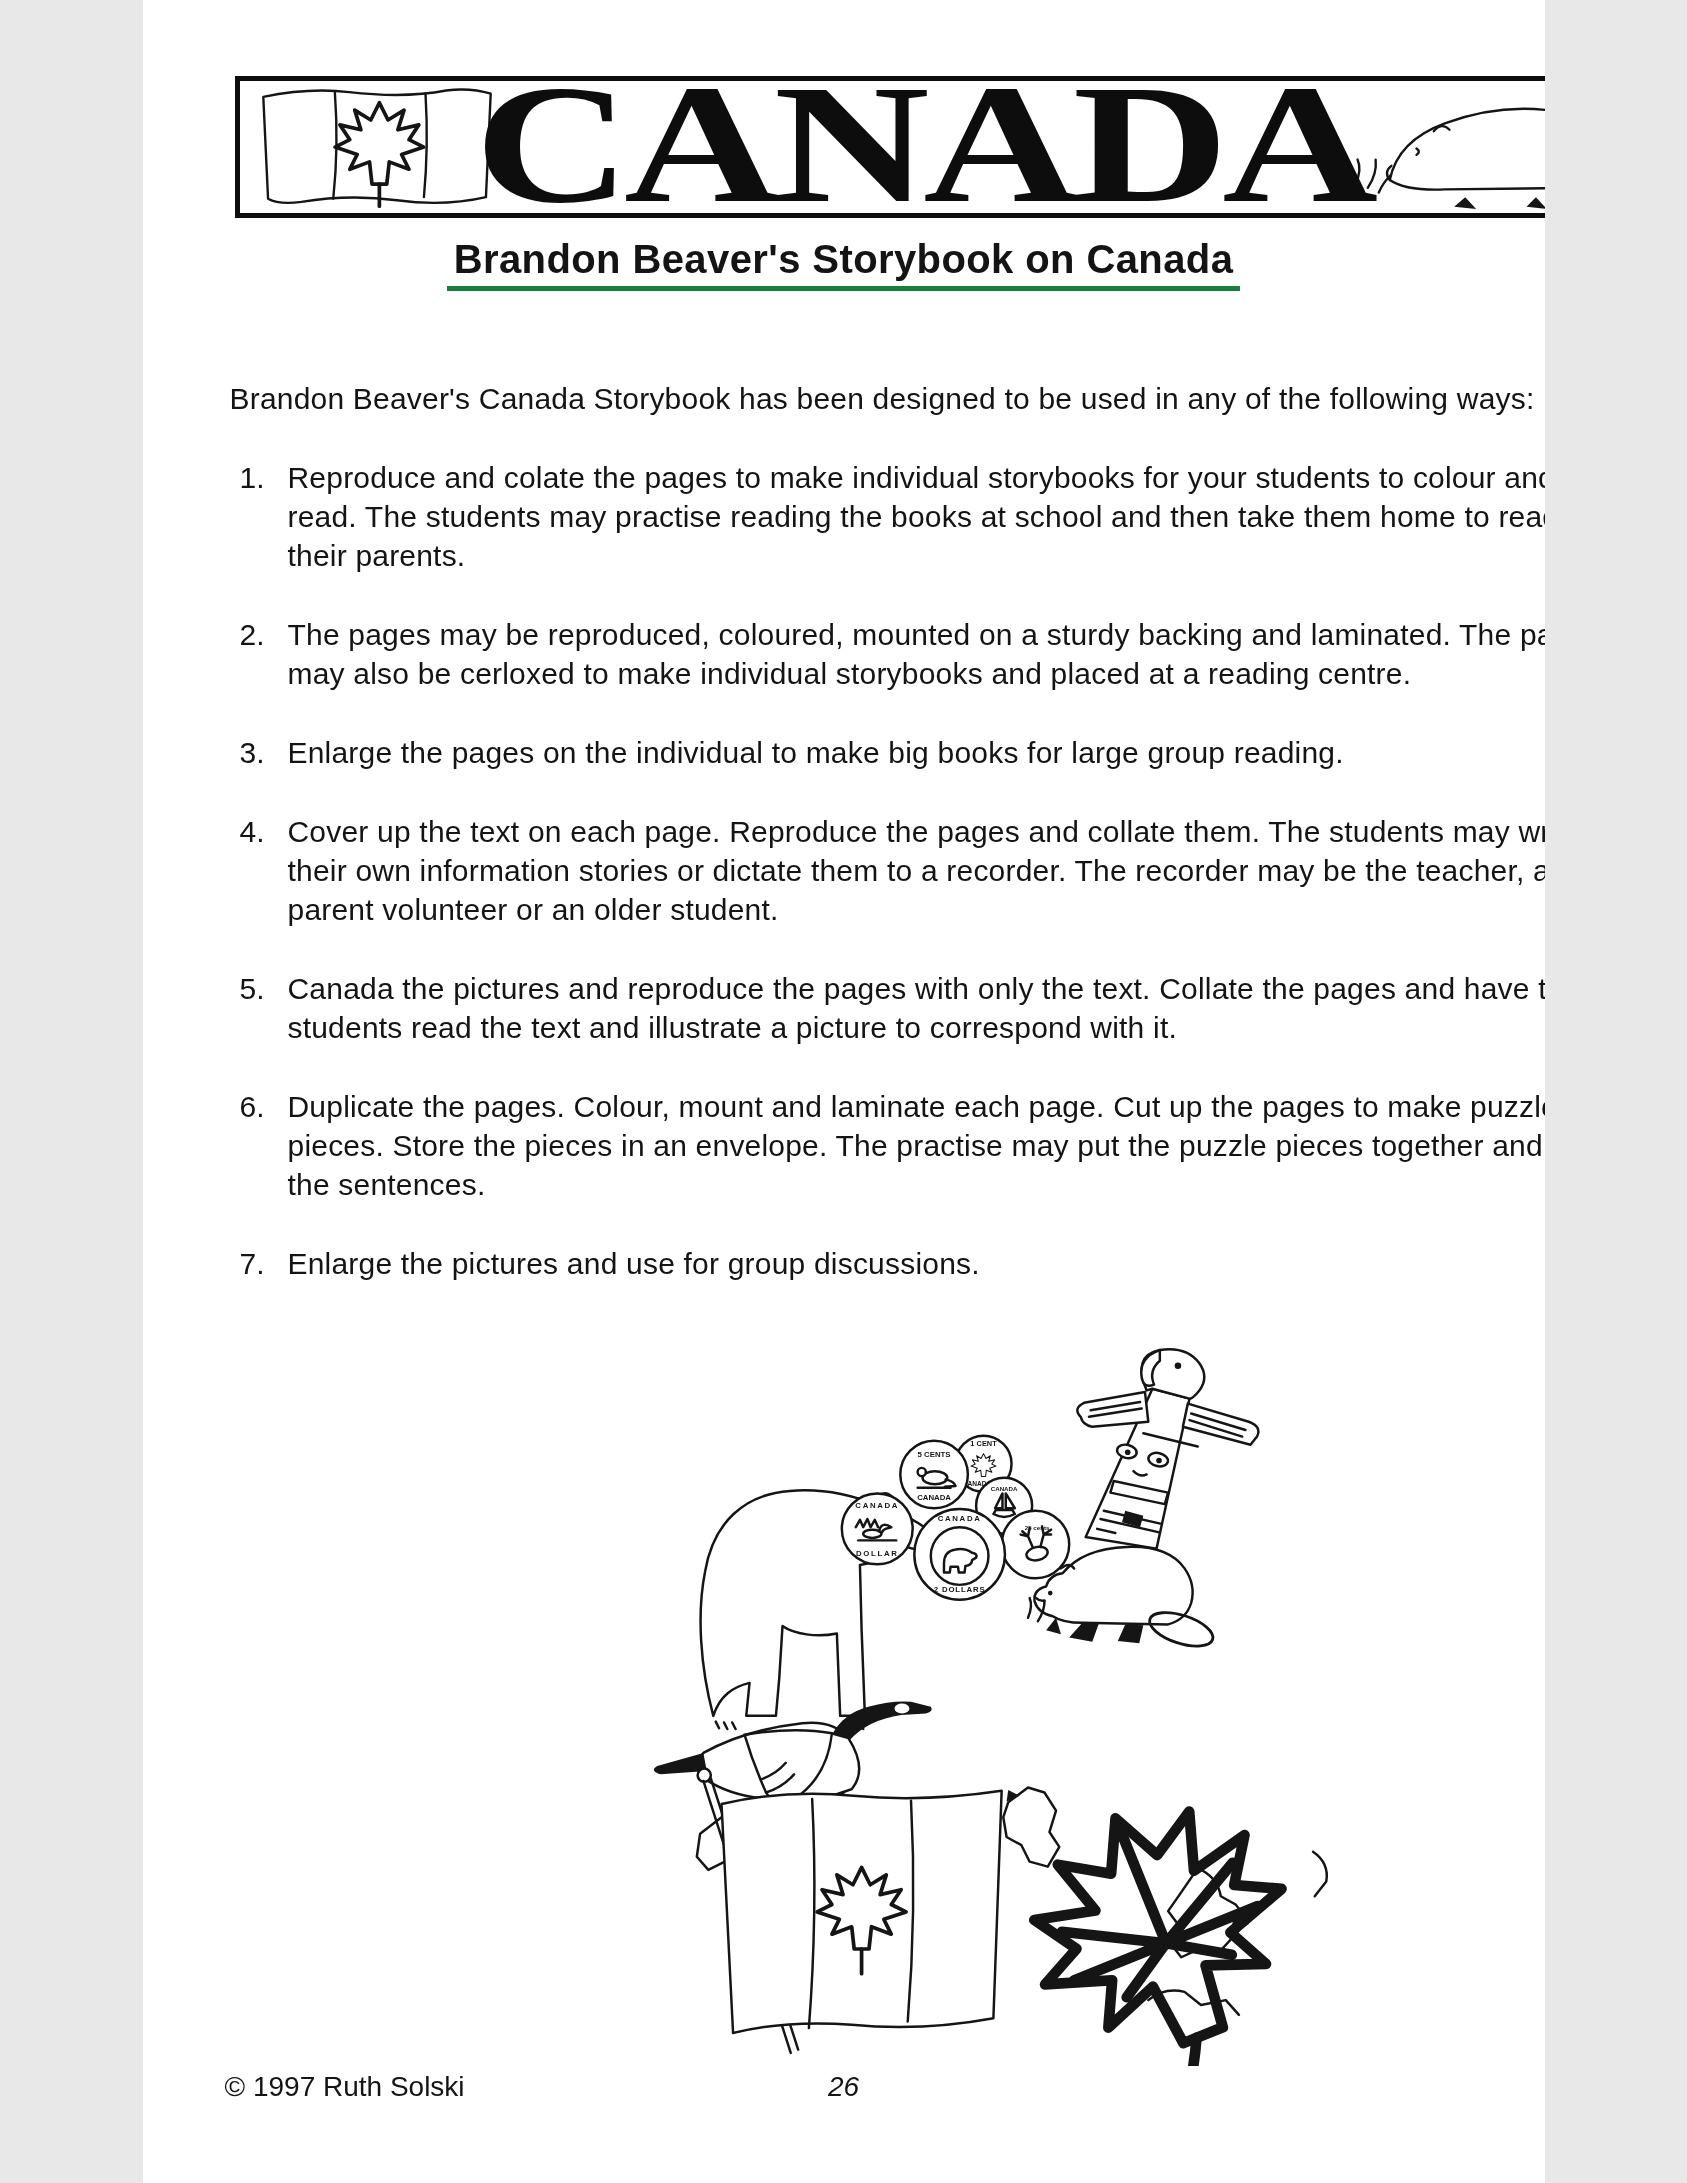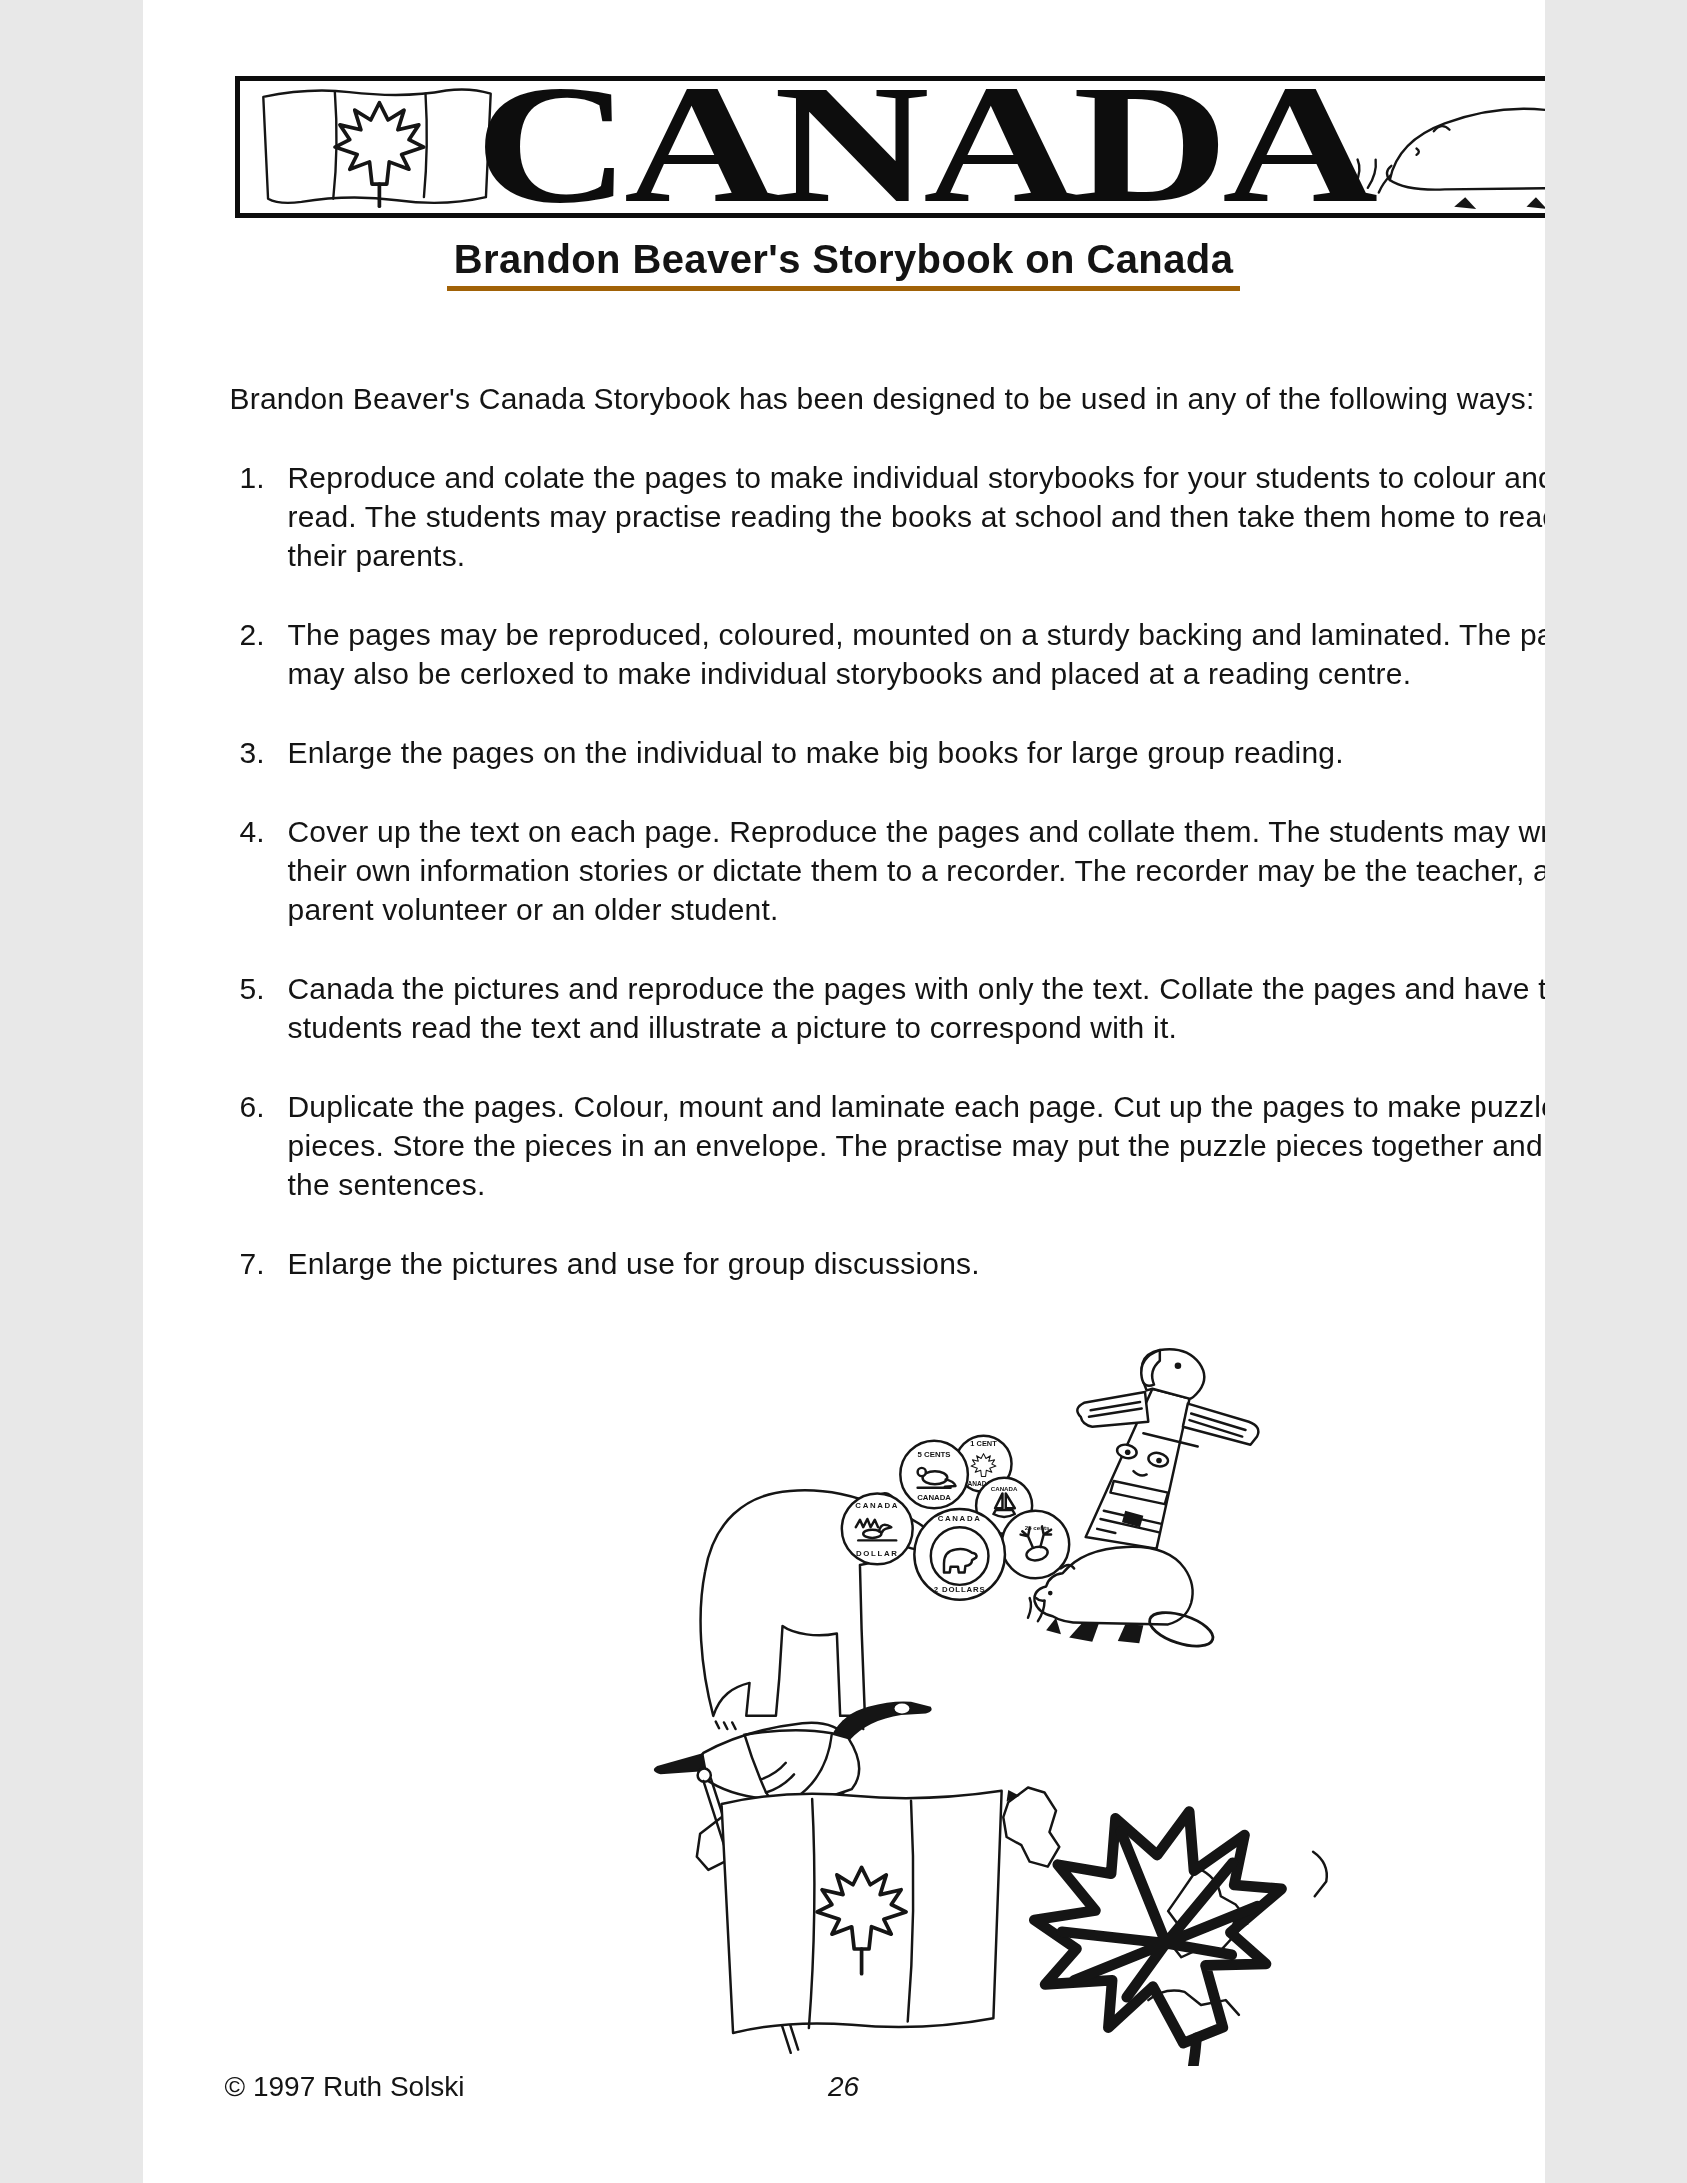--- a/index.html
+++ b/index.html
@@ -20,21 +20,21 @@
     font-family:"Liberation Serif",serif;font-weight:700;
     font-size:170px;line-height:124px;letter-spacing:-5px;color:#0d0d0d;
     transform:scaleX(1.27);transform-origin:center;white-space:nowrap;
     margin-top:-6.6px;
   }
   .banner-beaver{flex:0 0 auto;margin-right:1.6px;}
   
   .doc-title-wrap{position:absolute;left:0;top:237px;width:100%;text-align:center;}
   .doc-title{
     display:inline-block;font-size:40px;font-weight:700;letter-spacing:0.4px;
-    border-bottom:5px solid #a16207;padding:0 6.6px 4.1px 6.6px;
+    border-bottom:5px solid #15803d;padding:0 6.6px 4.1px 6.6px;
   }
   
   .intro{
     position:absolute;left:87px;top:349px;width:1335px;
     font-size:30px;line-height:39px;letter-spacing:0.2px;
   }
   .usage-list{position:absolute;left:97px;top:458px;width:1450px;}
   .u-item{display:flex;margin-bottom:40px;}
   .u-num{flex:0 0 48px;font-size:30px;line-height:39px;}
   .u-txt{flex:0 0 1343px;font-size:30px;line-height:39px;letter-spacing:0.2px;}

